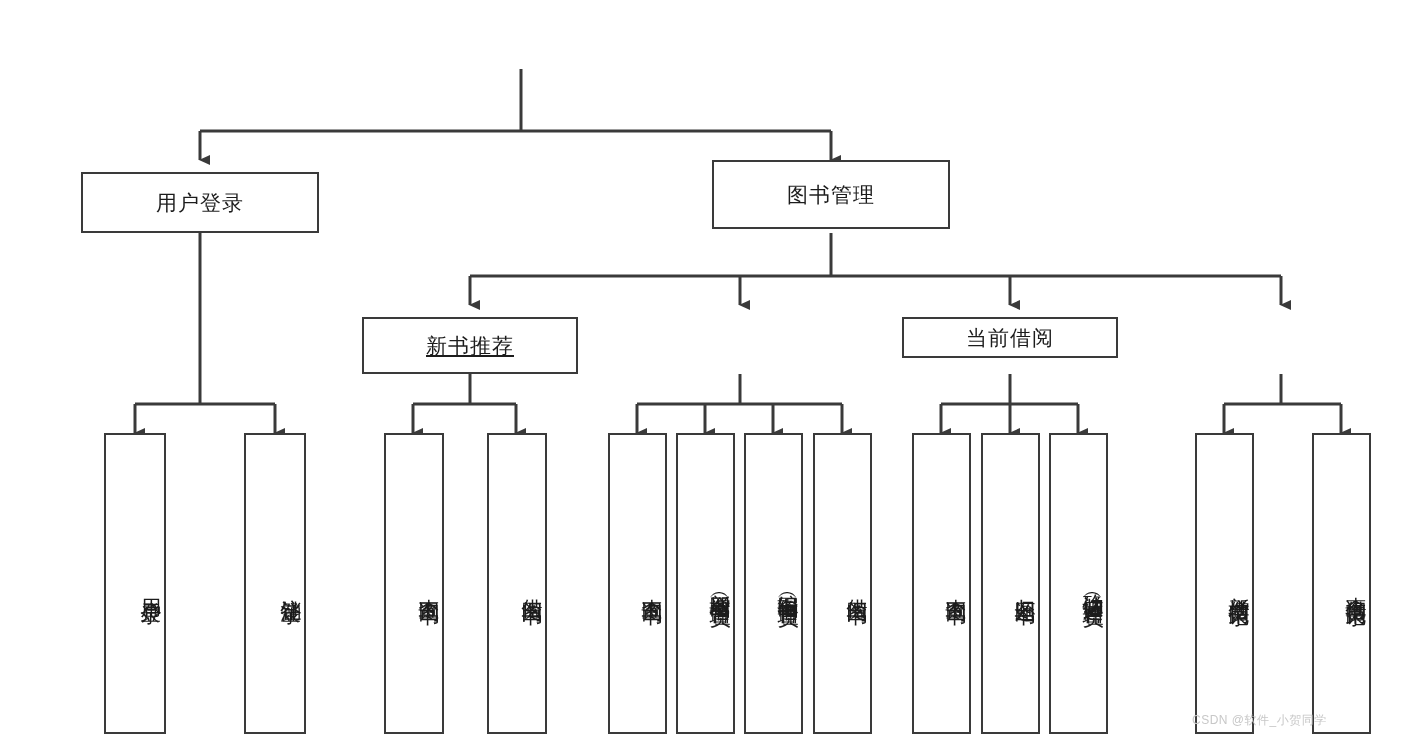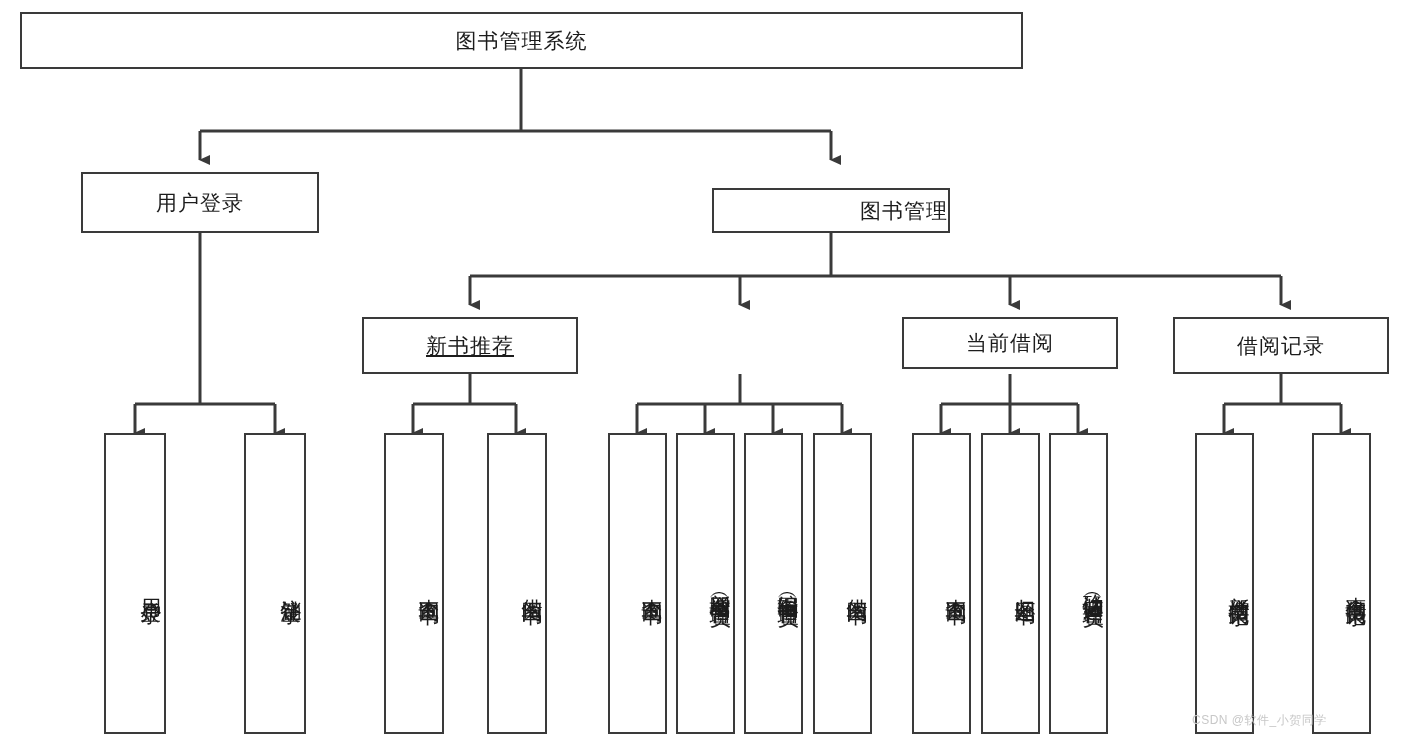--- a/index.html
+++ b/index.html
@@ -115,39 +115,33 @@
       <path d="M1010,404 L1010,433" marker-end="url(#arrow)"></path>
       <path d="M1078,404 L1078,433" marker-end="url(#arrow)"></path>
 
       <path d="M1281,374 L1281,404"></path>
       <path d="M1224,404 L1341,404"></path>
       <path d="M1224,404 L1224,433" marker-end="url(#arrow)"></path>
       <path d="M1341,404 L1341,433" marker-end="url(#arrow)"></path>
     </g>
   </svg>
 
-  <div class="node node-h" style="left:20px; top:12px; width:1003px; height:57px;">
-    <span>图书管理系统</span>
-  </div>
 
   <div class="node node-h" style="left:81px; top:172px; width:238px; height:61px;">
     <span>用户登录</span>
   </div>
-  <div class="node node-h" style="left:712px; top:188px; width:238px; height:45px;justify-content:flex-end;">
+  <div class="node node-h" style="left:712px; top:160px; width:238px; height:69px;">
     <span>图书管理</span>
   </div>
 
   <div class="node node-h" style="left:362px; top:317px; width:216px; height:57px;text-decoration:underline;">
     <span>新书推荐</span>
   </div>
-  <div class="node node-h" style="left:902px; top:317px; width:216px; height:52px;">
+  <div class="node node-h" style="left:902px; top:317px; width:216px; height:41px;">
     <span>当前借阅</span>
-  </div>
-  <div class="node node-h" style="left:1173px; top:317px; width:216px; height:57px;">
-    <span>借阅记录</span>
   </div>
 
   <div class="node node-v" style="left:104px; top:433px; width:62px; height:301px;">
     <span class="vtext">用户登录</span>
   </div>
   <div class="node node-v" style="left:244px; top:433px; width:62px; height:301px;">
     <span class="vtext">注销登录</span>
   </div>
 
   <div class="node node-v" style="left:384px; top:433px; width:60px; height:301px;">

